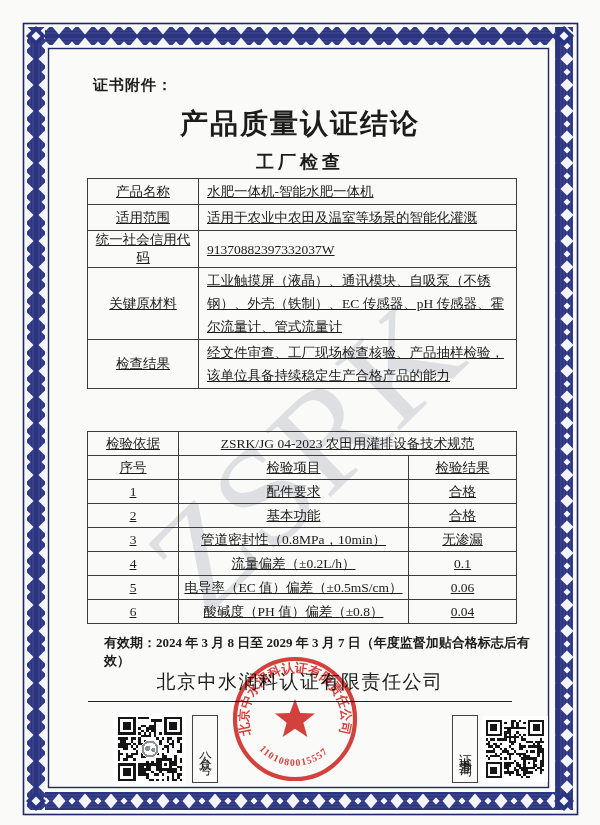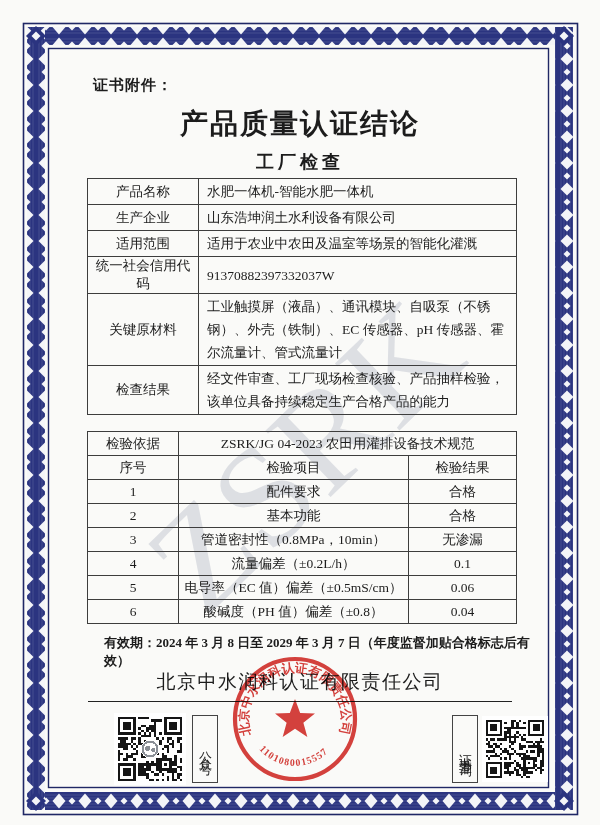--- a/index.html
+++ b/index.html
@@ -25,21 +25,21 @@
     font-family:Liberation Mono, monospace; font-weight:bold; font-size:28px; letter-spacing:2px;}
   .section-heading{position:absolute; left:0; right:0; text-align:center;
     font-size:18px; font-weight:bold; letter-spacing:4px;}
   .sec-factory{top:150px;}
   .sec-sampling{top:399px;}
 
   table{border-collapse:collapse; table-layout:fixed; width:429px; background:transparent;}
   .cert-table{position:absolute; left:87px;}
   .t-factory{top:178px;}
   .t-sampling{top:431px;}
-  td{border:1px solid var(--table-line); font-size:13.5px; vertical-align:middle; overflow:hidden;}
+  td{border:1px solid var(--table-line); font-size:13.5px; vertical-align:middle; overflow:hidden;text-decoration:underline;}
   .t-factory td{height:24px;}
   .t-factory tr:nth-child(5) td, .t-factory tr:nth-child(6) td{height:49px;}
   .f-label{text-align:center; padding:0 2px;}
   .f-value{text-align:left; padding:1px 8px; line-height:23px;}
   .t-sampling td{height:24px; text-align:center; padding:0 4px;}
 
   .validity{position:absolute; left:104px; top:634px; width:440px; font-size:13px; font-weight:bold;}
   .company{position:absolute; left:0; right:0; top:669px; text-align:center;
     font-size:19px; letter-spacing:1.5px;}
   .rule{position:absolute; left:88px; top:701px; width:424px; border-top:1.6px solid #222222;}
@@ -119,24 +119,20 @@
       <colgroup>
           <col style="width:111px">
           <col style="width:318px">
         </colgroup>
       <tbody>
           <tr>
             <td class="f-label">产品名称</td>
             <td class="f-value">水肥一体机-智能水肥一体机</td>
           </tr>
           <tr>
-            <td class="f-label">生产企业</td>
-            <td class="f-value">山东浩坤润土水利设备有限公司</td>
-          </tr>
-          <tr>
             <td class="f-label">适用范围</td>
             <td class="f-value">适用于农业中农田及温室等场景的智能化灌溉</td>
           </tr>
           <tr>
             <td class="f-label">统一社会信用代码</td>
             <td class="f-value">91370882397332037W</td>
           </tr>
           <tr>
             <td class="f-label">关键原材料</td>
             <td class="f-value">工业触摸屏（液晶）、通讯模块、自吸泵（不锈钢）、外壳（铁制）、EC 传感器、pH 传感器、霍尔流量计、管式流量计</td>

